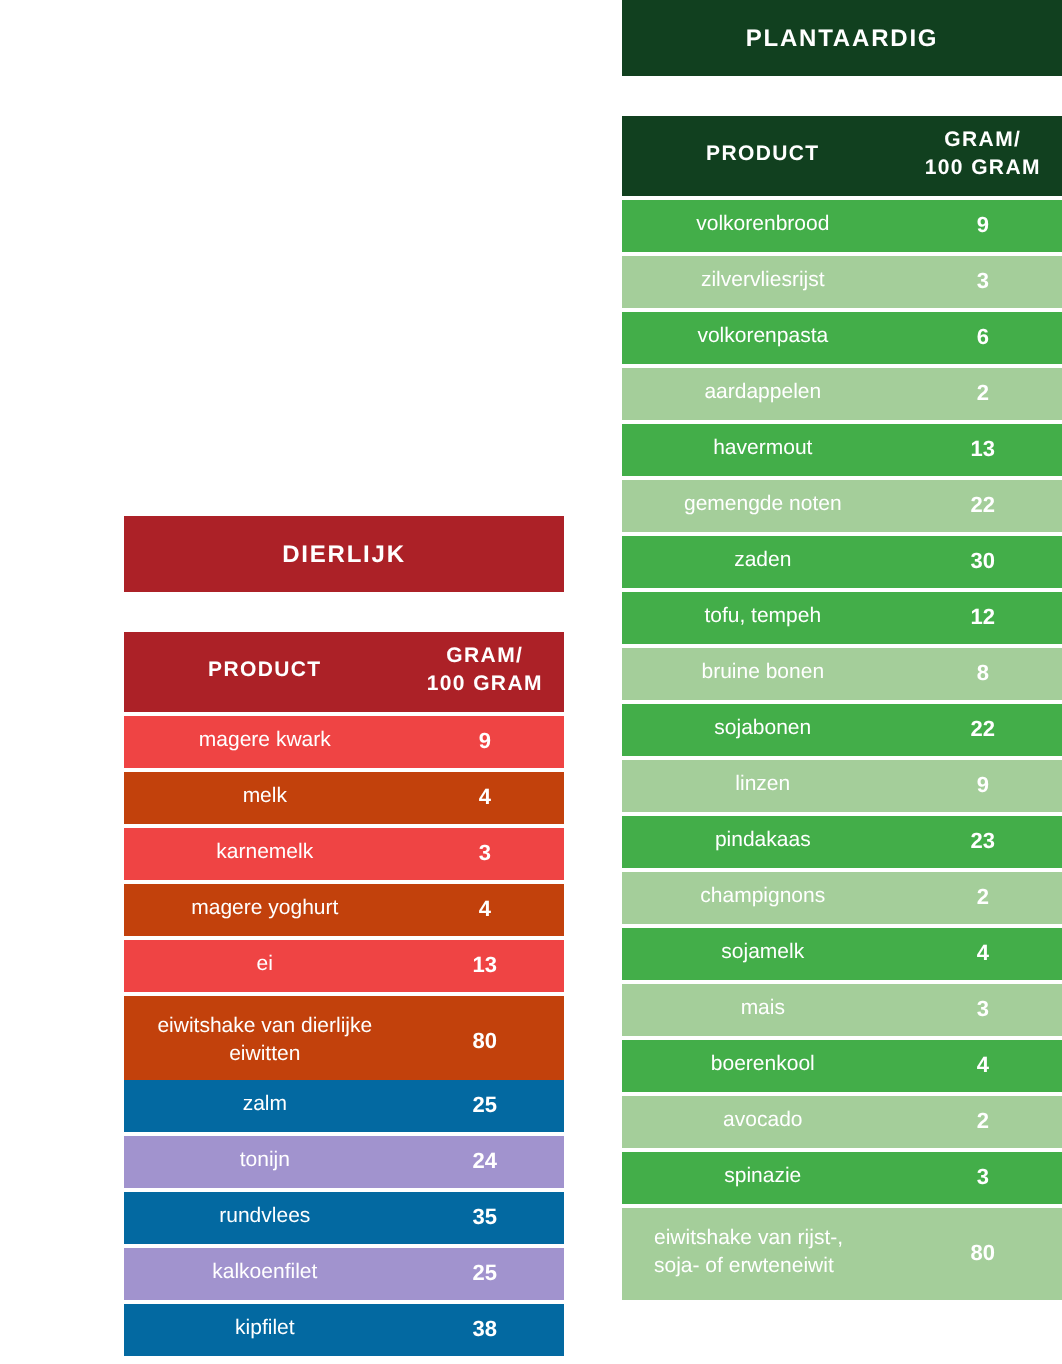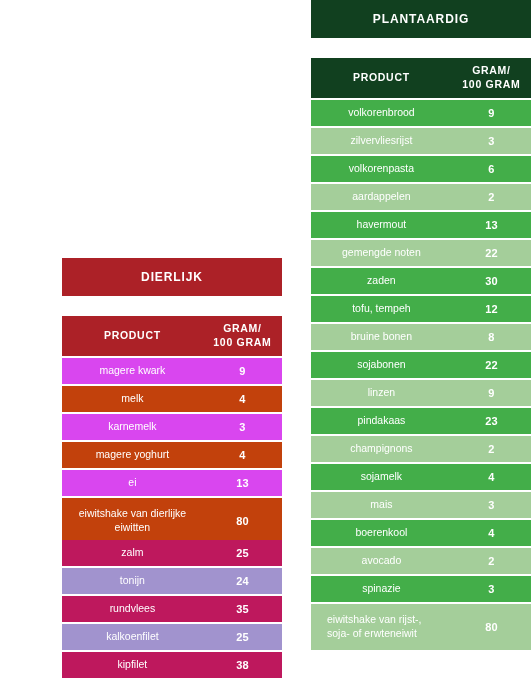--- a/index.html
+++ b/index.html
@@ -68,22 +68,22 @@
   thead.head-plant th { background: #11401f; }
   thead.head-dier  th { background: #ac2127; }
 
   tbody td { height: 26px; }
   tbody td.val { font-weight: bold; font-size: 11px; }
 
   
   tr.g-dark  td { background: #43ae49; }
   tr.g-light td { background: #a4ce9a; }
   tr.o-dark  td { background: #c2410c; }
-  tr.o-light td { background: #d946ef; }
-  tr.p-dark  td { background: #be185d; }
+  tr.o-light td { background: #ef4444; }
+  tr.p-dark  td { background: #0369a1; }
   tr.p-light td { background: #a193ce; }
 
   
   tr.tall td { height: 46px; text-align: center; }
   tr.tall td.prod {
     text-align: left;
     padding-left: 16px;
     padding-right: 6px;
   }
 

